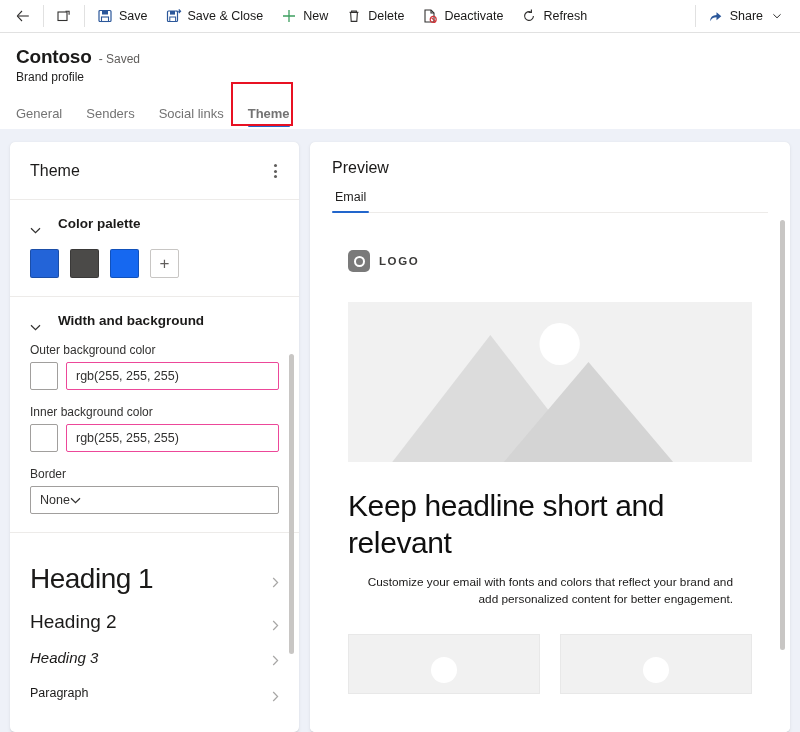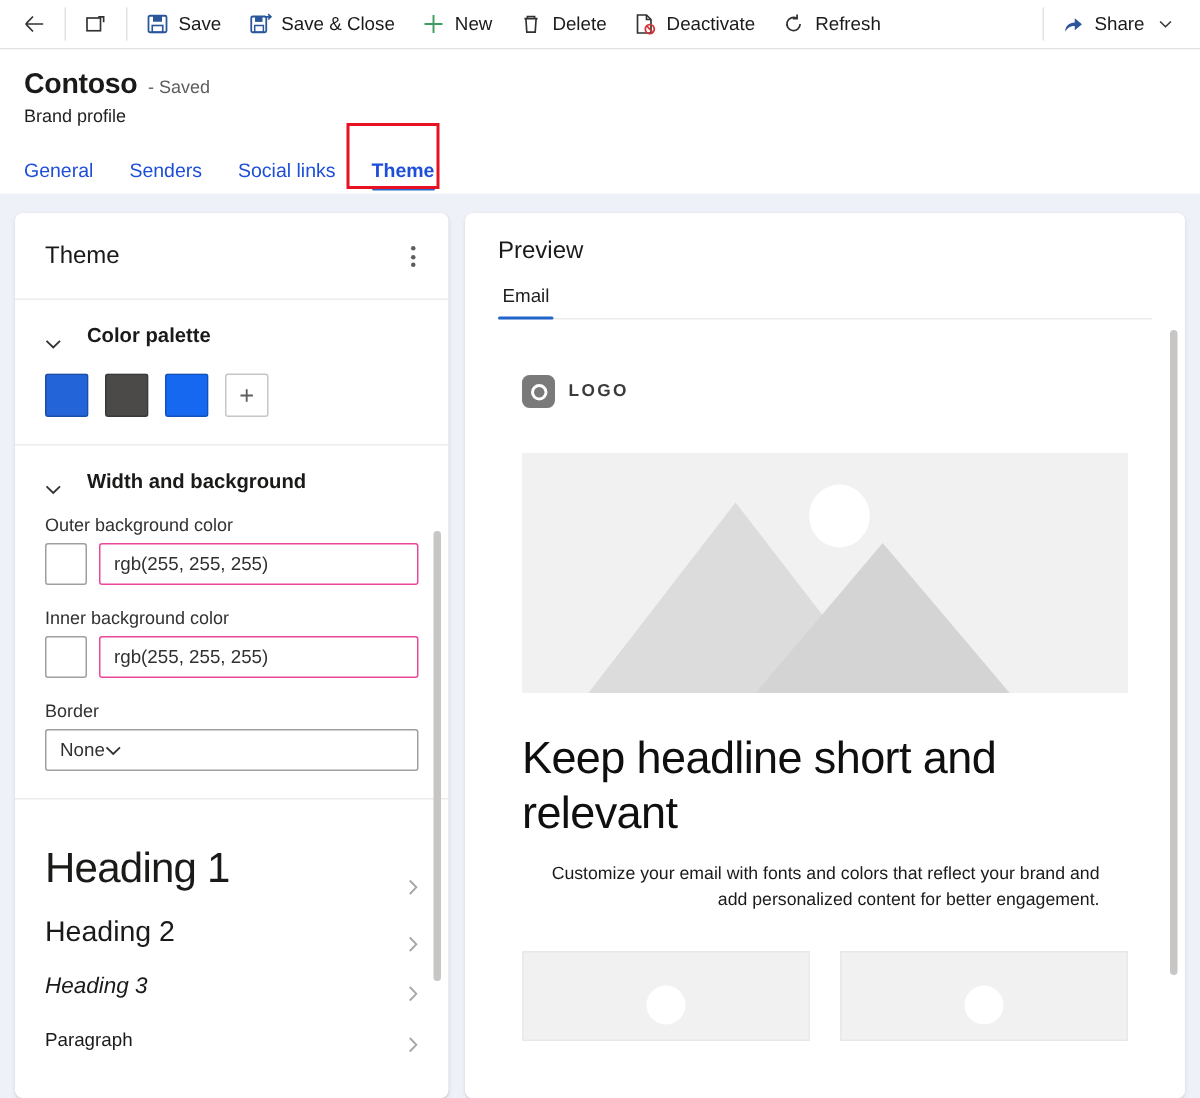--- a/index.html
+++ b/index.html
@@ -56,21 +56,21 @@
   .tabstrip {
     display: flex;
     align-items: flex-end;
     gap: 0;
     margin-top: 12px;
     height: 33px;
     position: relative;
   }
   .tab {
     font-size: 13px;
-    color: #1d4ed8;
+    color: #737373;
     padding: 0 12px 8px 12px;
     cursor: pointer;
     position: relative;
     white-space: nowrap;
   }
   .tab:first-child { padding-left: 0; }
   .tab.active { font-weight: bold; }
   .tab.active::after {
     content: "";
     position: absolute;
@@ -189,21 +189,21 @@
     padding: 0 9px;
     display: flex; align-items: center; justify-content: flex-start;
     font-size: 12.5px;
     color: #323130;
     background: #fff;
     cursor: pointer;
   }
 
   
   .style-row {
-    display: flex; align-items: flex-end; justify-content: space-between;
+    display: flex; align-items: center; justify-content: space-between;
     padding: 8px 0 8px 0;
     cursor: pointer;
   }
   .style-h1 { font-size: 28px; font-weight: normal; letter-spacing: -0.5px; }
   .style-h2 { font-size: 19px; font-weight: normal; }
   .style-h3 { font-size: 15px; font-weight: normal; font-style: italic; }
   .style-p  { font-size: 12.5px; font-weight: normal; }
   .chev-right { width: 7px; height: 11px; flex: 0 0 7px; opacity: .55; }
 
   

